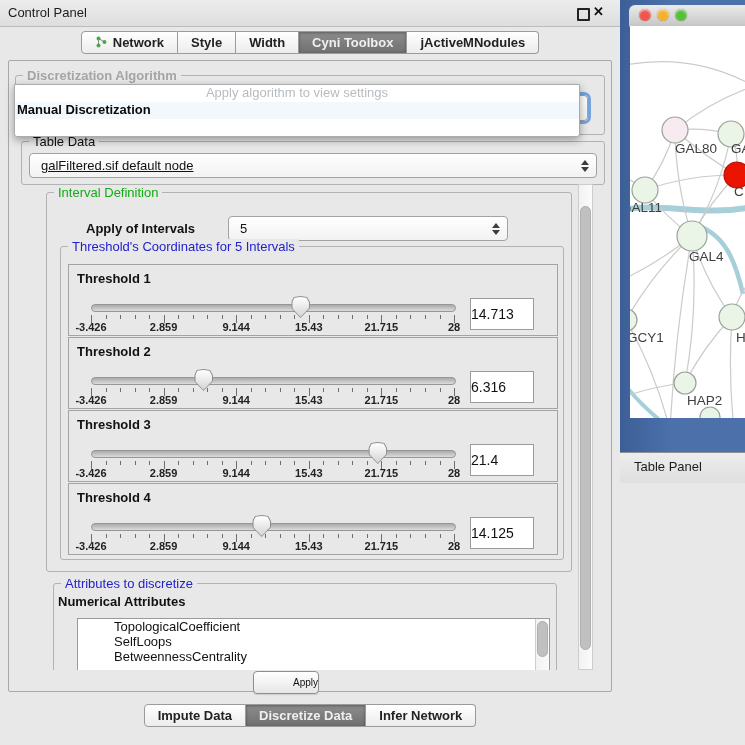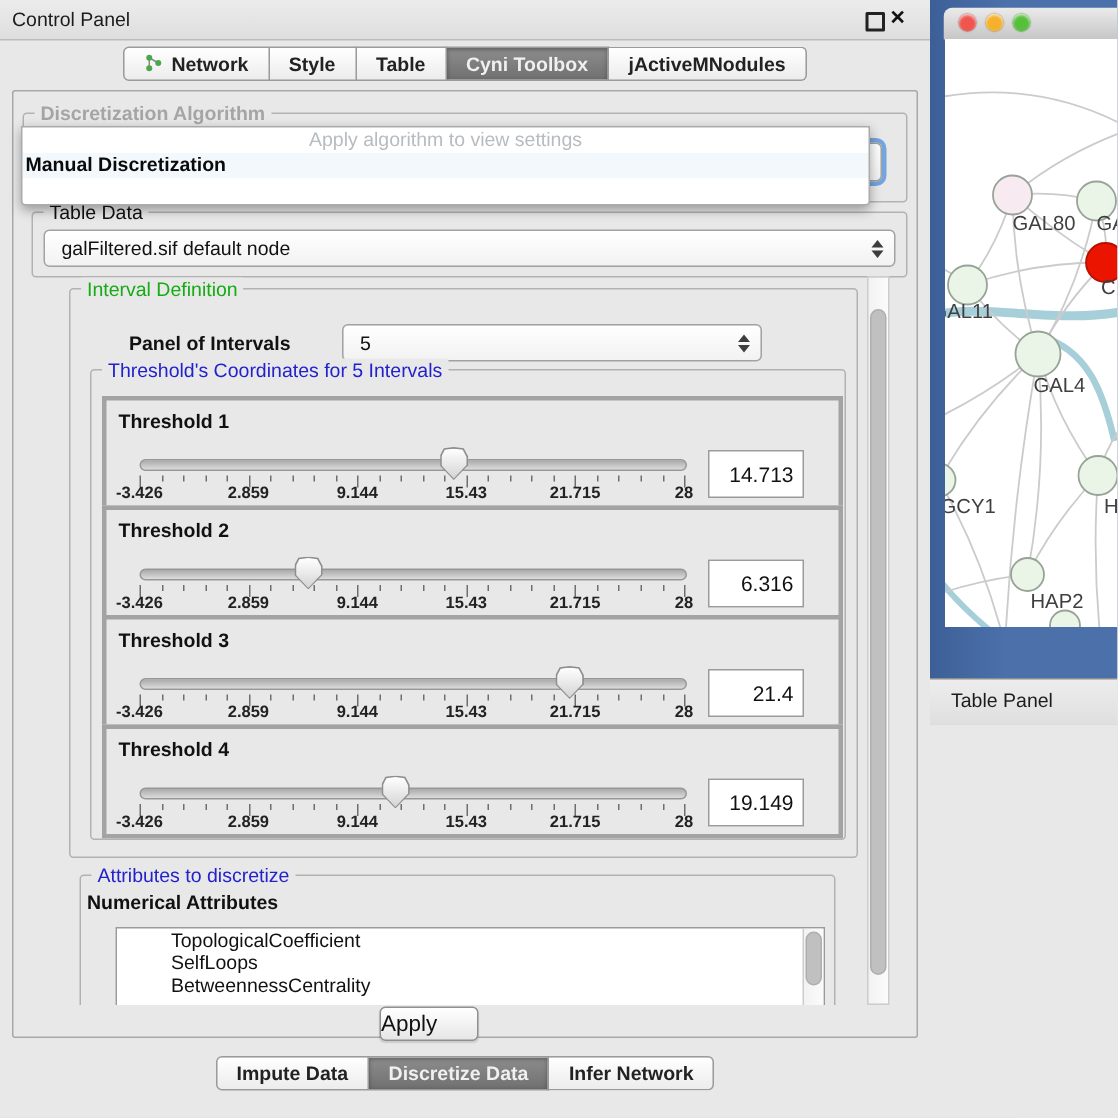--- a/index.html
+++ b/index.html
@@ -57,42 +57,42 @@
 
   
   #settings-viewport{left:14px;top:184px;width:564px;height:486px;overflow:hidden;}
   .vscroll{position:absolute;background:linear-gradient(90deg,#f2f2f2,#fbfbfb);
      border:1px solid #cdcdcd;}
   .vthumb{position:absolute;left:1px;width:9px;background:#c0c0c0;border:1px solid #aeaeae;border-radius:6px;}
 
   .bold13{font-size:13px;font-weight:bold;color:#111;white-space:nowrap;}
 
   
-  .thr-panel{position:absolute;left:54px;width:488px;height:70px;border:3px solid #a3a3a3;background:#e8e8e8;}
+  .thr-panel{position:absolute;left:54px;width:488px;height:70px;border:1px solid #a3a3a3;background:#e8e8e8;}
   .thr-label{position:absolute;left:8px;top:6px;font-size:13px;font-weight:bold;color:#111;}
   .track{position:absolute;left:22px;top:39px;width:363px;height:6px;border:1px solid #979797;
      border-radius:4px;background:linear-gradient(#aaaaaa,#dcdcdc);}
   .thumb{position:absolute;top:31px;width:19px;height:22px;transform:translateX(-50%);}
   .thumb .o{position:absolute;inset:0;background:#8e8e8e;
      clip-path:polygon(0% 28%,15% 4%,50% 0%,85% 4%,100% 28%,100% 55%,50% 100%,0% 55%);}
   .thumb .i{position:absolute;inset:1px;background:linear-gradient(#ffffff,#d4d4d4);
      clip-path:polygon(0% 28%,15% 4%,50% 0%,85% 4%,100% 28%,100% 55%,50% 100%,0% 55%);}
   .tick{position:absolute;width:1px;background:#6e6e6e;}
   .ticklabel{position:absolute;top:56px;transform:translateX(-50%);font-size:11px;font-weight:bold;color:#222;}
   .valuebox{position:absolute;left:401px;top:33px;width:56px;height:30px;background:#fff;
-     border:1px solid #9b9b9b;font-size:14px;color:#111;text-align:right;line-height:30px;padding-right:6px;}
+     border:1px solid #9b9b9b;font-size:14px;color:#111;text-align:left;line-height:30px;padding-right:6px;}
 
   
   #attr-list{position:absolute;left:63px;top:434px;width:471px;height:60px;background:#fff;
      border:1px solid #9a9a9a;overflow:hidden;}
   .attr-item{height:15px;line-height:15px;font-size:13px;color:#111;padding-left:36px;white-space:nowrap;}
 
   
   #apply-btn{left:253px;top:671px;width:64px;height:21px;border:1px solid #8f8f8f;border-radius:4px;
-     background:linear-gradient(#ffffff,#e6e6e6);font-size:15px;color:#111;text-align:left;line-height:21px;
+     background:linear-gradient(#ffffff,#e6e6e6);font-size:10px;color:#111;text-align:right;line-height:21px;
      box-shadow:0 1px 1px rgba(0,0,0,.12);}
 
   
   #net-frame{left:620px;top:0;width:125px;height:452px;background:linear-gradient(90deg,#3d5f97,#4b70aa 40%);}
   #net-titlebar{left:629px;top:5px;width:116px;height:21px;border-radius:6px 0 0 0;
      background:linear-gradient(#ebebeb,#c6c6c6);border-bottom:1px solid #8d8d8d;}
   .light{position:absolute;top:4px;width:12px;height:12px;border-radius:50%;box-shadow:inset 0 1px 2px rgba(255,255,255,.8),0 0 1px rgba(0,0,0,.5);}
   #net-canvas{left:630px;top:26px;width:115px;height:392px;background:#fff;overflow:hidden;}
 
   #tablepanel-titlebar{left:620px;top:452px;width:125px;height:30px;
@@ -110,50 +110,50 @@
     <span id="float-icon" class="abs"></span>
     <span id="cp-close" class="abs">✕</span>
   </div>
 
   <div id="top-tabs" class="abs segrow" style="top:31px;"><span class="seg"><svg width="13" height="12" viewBox="0 0 13 12" class="nicon">
           <line x1="3.5" y1="2.5" x2="3.5" y2="9.5" stroke="#8a8a8a"></line>
           <line x1="3.5" y1="2.5" x2="9.5" y2="6" stroke="#8a8a8a"></line>
           <circle cx="3.5" cy="2.5" r="2" fill="#4aa84a"></circle>
           <circle cx="3.5" cy="9.5" r="2" fill="#4aa84a"></circle>
           <circle cx="9.5" cy="6" r="2" fill="#4aa84a"></circle>
-        </svg><span>Network</span></span><span class="seg"><span>Style</span></span><span class="seg"><span>Table</span></span><span class="seg sel"><span>Cyni Toolbox</span></span><span class="seg"><span>jActiveMNodules</span></span></div>
+        </svg><span>Network</span></span><span class="seg"><span>Style</span></span><span class="seg"><span>Width</span></span><span class="seg sel"><span>Cyni Toolbox</span></span><span class="seg"><span>jActiveMNodules</span></span></div>
 
   <div id="content-panel" class="abs">
 
     <div class="group" style="left:6px;top:14px;width:588px;height:58px;">
       <span class="legend leg-gray" style="font-weight:bold;">Discretization Algorithm</span>
     </div>
     <div class="combo focusring" style="left:13px;top:34px;width:564px;height:24px;">
       <div class="txt"></div>
     </div>
 
     <div class="group" style="left:12px;top:80px;width:582px;height:42px;">
       <span class="legend leg-black">Table Data</span>
-      <div class="combo" style="left:7px;top:11px;width:566px;height:23px;">
+      <div class="combo" style="left:7px;top:11px;width:566px;height:23px;text-decoration:underline;">
         <div class="txt" style="line-height:23px;">galFiltered.sif default node</div>
         <div class="arrows">
           <div class="arr-up"></div>
             <div class="arr-dn"></div>
         </div>
       </div>
     </div>
   </div>
 
   <div id="settings-viewport" class="abs">
 
     <div class="group" style="left:32px;top:8px;width:524px;height:378px;">
       <span class="legend leg-green">Interval Definition</span>
     </div>
 
-    <span class="abs bold13" style="left:72px;top:37px;">Panel of Intervals</span>
+    <span class="abs bold13" style="left:72px;top:37px;">Apply of Intervals</span>
     <div class="combo" style="left:214px;top:32px;width:278px;height:23px;">
       <div class="txt" style="line-height:23px;">5</div>
       <div class="arrows">
         <div class="arr-up"></div>
           <div class="arr-dn"></div>
       </div>
     </div>
 
     <div class="group" style="left:46px;top:62px;width:502px;height:312px;">
       <span class="legend leg-blue">Threshold's Coordinates for 5 Intervals</span>
@@ -315,21 +315,21 @@
           <div class="ticklabel" style="left: 22px;">-3.426</div>
           <div class="ticklabel" style="left: 94.6px;">2.859</div>
           <div class="ticklabel" style="left: 167.2px;">9.144</div>
           <div class="ticklabel" style="left: 239.8px;">15.43</div>
           <div class="ticklabel" style="left: 312.4px;">21.715</div>
           <div class="ticklabel" style="left: 385px;">28</div>
           <div class="thumb" style="left: 192.607px;">
             <div class="o"></div>
             <div class="i"></div>
           </div>
-          <div class="valuebox">19.149</div>
+          <div class="valuebox">14.125</div>
         </div>
       </div>
 
     <div class="group" style="left:39px;top:399px;width:502px;height:150px;">
       <span class="legend leg-blue">Attributes to discretize</span>
     </div>
     <span class="abs bold13" style="left:44px;top:410px;">Numerical Attributes</span>
     <div id="attr-list">
 
     <div class="attr-item">TopologicalCoefficient</div>

